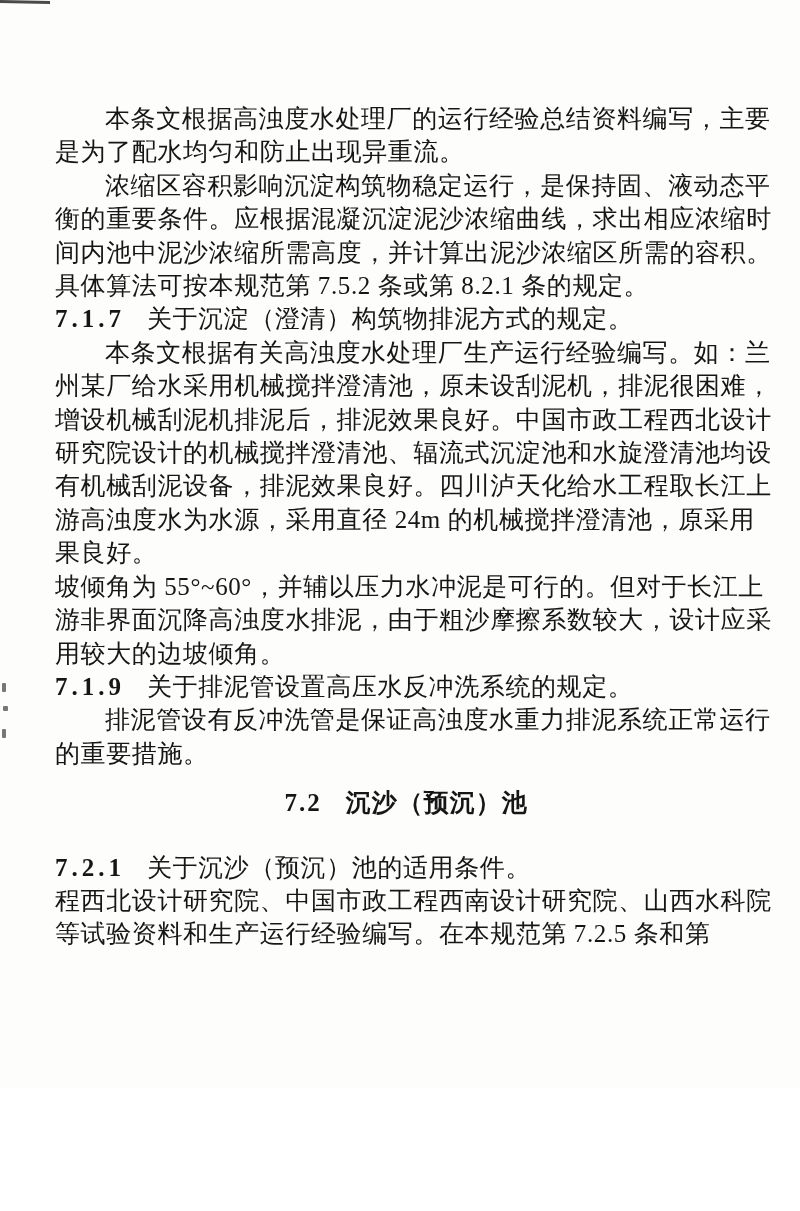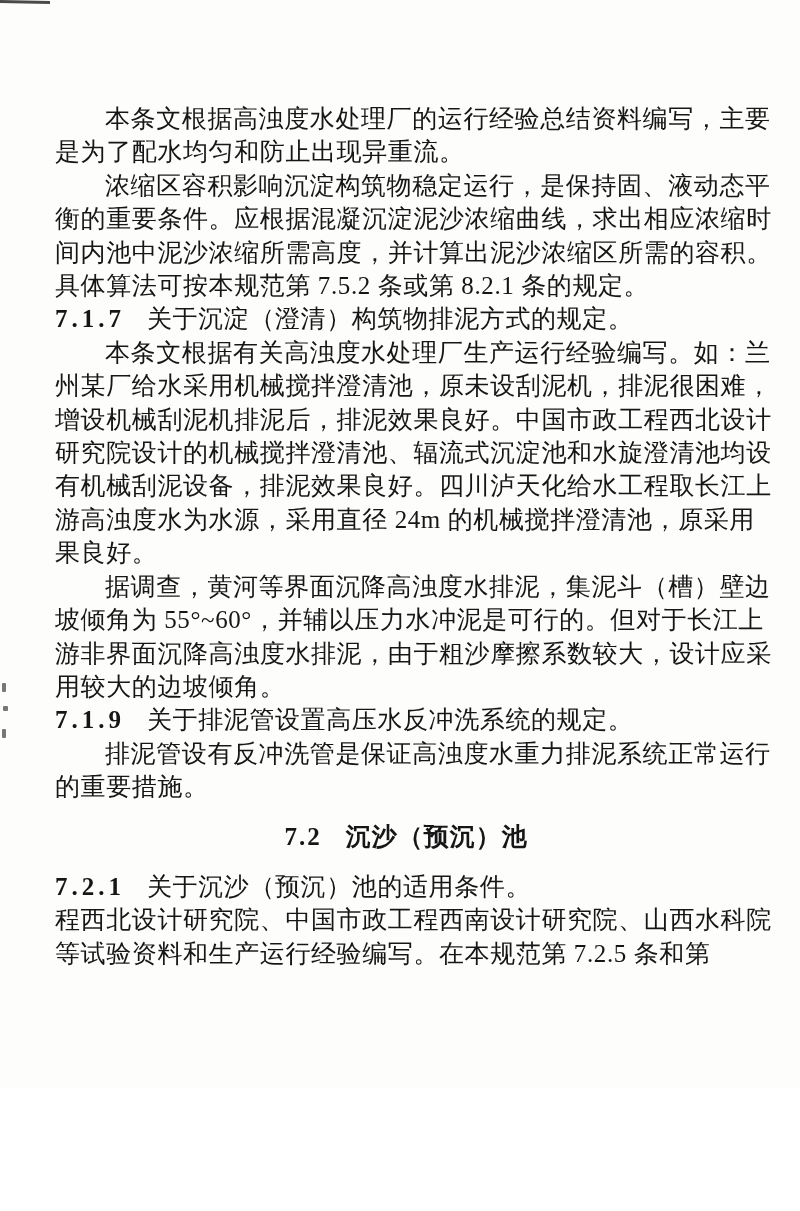--- a/index.html
+++ b/index.html
@@ -27,21 +27,21 @@
   .indent { text-indent: 50px; }
   .clause-num {
     font-weight: bold;
     letter-spacing: 4px;
     margin-right: 22px;
   }
   .section-heading {
     text-align: center;
     font-weight: bold;
     margin-top: 16px;
-    margin-bottom: 17px;
+    margin-bottom: 31px;
     letter-spacing: 1px;
   }
   .section-heading .sec-num {
     letter-spacing: 2px;
     margin-right: 24px;
   }
   .page-number {
     position: absolute;
     top: 1113px; left: 55px;
     width: 618px;
@@ -89,21 +89,20 @@
       <span class="clause-num">7.1.7</span><span>关于沉淀（澄清）构筑物排泥方式的规定。</span>
     </div>
     <div class="line indent">本条文根据有关高浊度水处理厂生产运行经验编写。如：兰</div>
     <div class="line">州某厂给水采用机械搅拌澄清池，原未设刮泥机，排泥很困难，</div>
     <div class="line">增设机械刮泥机排泥后，排泥效果良好。中国市政工程西北设计</div>
     <div class="line">研究院设计的机械搅拌澄清池、辐流式沉淀池和水旋澄清池均设</div>
     <div class="line">有机械刮泥设备，排泥效果良好。四川泸天化给水工程取长江上</div>
     <div class="line">游高浊度水为水源，采用直径 24m 的机械搅拌澄清池，原采用</div>
     <div class="line">果良好。</div>
 
-    <div class="line indent">据调查，黄河等界面沉降高浊度水排泥，集泥斗（槽）壁边</div>
     <div class="line">坡倾角为 55°~60°，并辅以压力水冲泥是可行的。但对于长江上</div>
     <div class="line">游非界面沉降高浊度水排泥，由于粗沙摩擦系数较大，设计应采</div>
     <div class="line">用较大的边坡倾角。</div>
 
     <div class="line">
       <span class="clause-num">7.1.9</span><span>关于排泥管设置高压水反冲洗系统的规定。</span>
     </div>
     <div class="line indent">排泥管设有反冲洗管是保证高浊度水重力排泥系统正常运行</div>
     <div class="line">的重要措施。</div>
 

